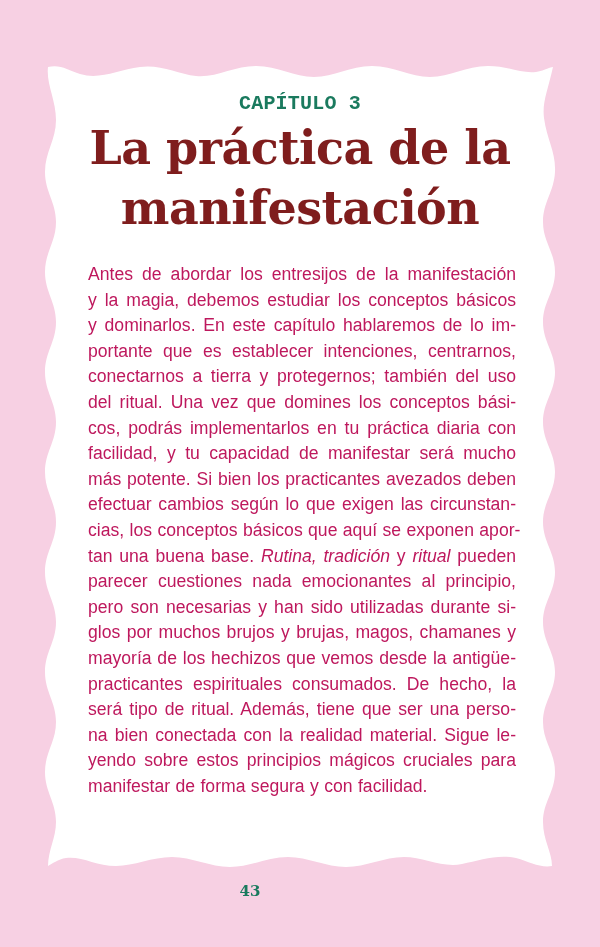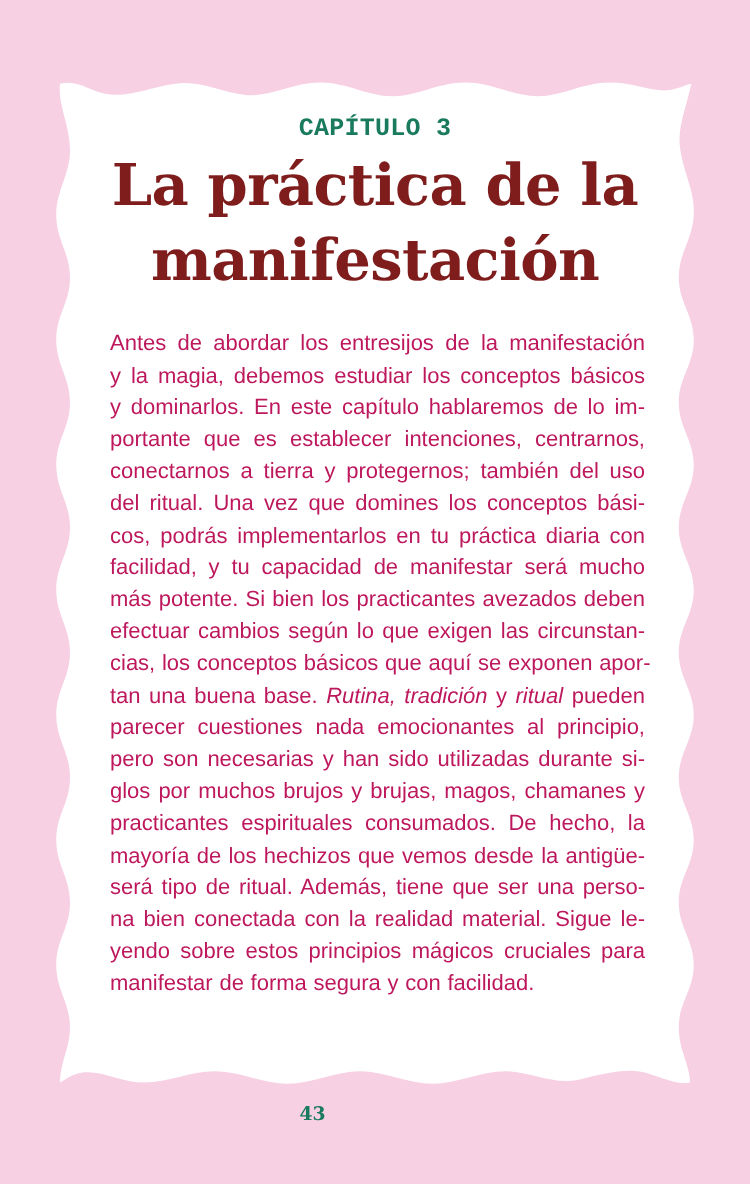--- a/index.html
+++ b/index.html
@@ -116,21 +116,21 @@
   <span class="line">del ritual. Una vez que domines los conceptos bási-</span>
   <span class="line">cos, podrás implementarlos en tu práctica diaria con</span>
   <span class="line">facilidad, y tu capacidad de manifestar será mucho</span>
   <span class="line">más potente. Si bien los practicantes avezados deben</span>
   <span class="line">efectuar cambios según lo que exigen las circunstan-</span>
   <span class="line">cias, los conceptos básicos que aquí se exponen apor-</span>
   <span class="line"><span>tan una buena base.</span> <em>Rutina,</em> <em>tradición</em> <span>y</span> <em>ritual</em> <span>pueden</span></span>
   <span class="line">parecer cuestiones nada emocionantes al principio,</span>
   <span class="line">pero son necesarias y han sido utilizadas durante si-</span>
   <span class="line">glos por muchos brujos y brujas, magos, chamanes y</span>
+  <span class="line">mayoría de los hechizos que vemos desde la antigüe-</span>
   <span class="line">practicantes espirituales consumados. De hecho, la</span>
-  <span class="line">mayoría de los hechizos que vemos desde la antigüe-</span>
   <span class="line">será tipo de ritual. Además, tiene que ser una perso-</span>
   <span class="line">na bien conectada con la realidad material. Sigue le-</span>
   <span class="line">yendo sobre estos principios mágicos cruciales para</span>
   <span class="line last">manifestar de forma segura y con facilidad.</span>
 </div>
 
 <div class="page-number">43</div>
 
 </body></html>

